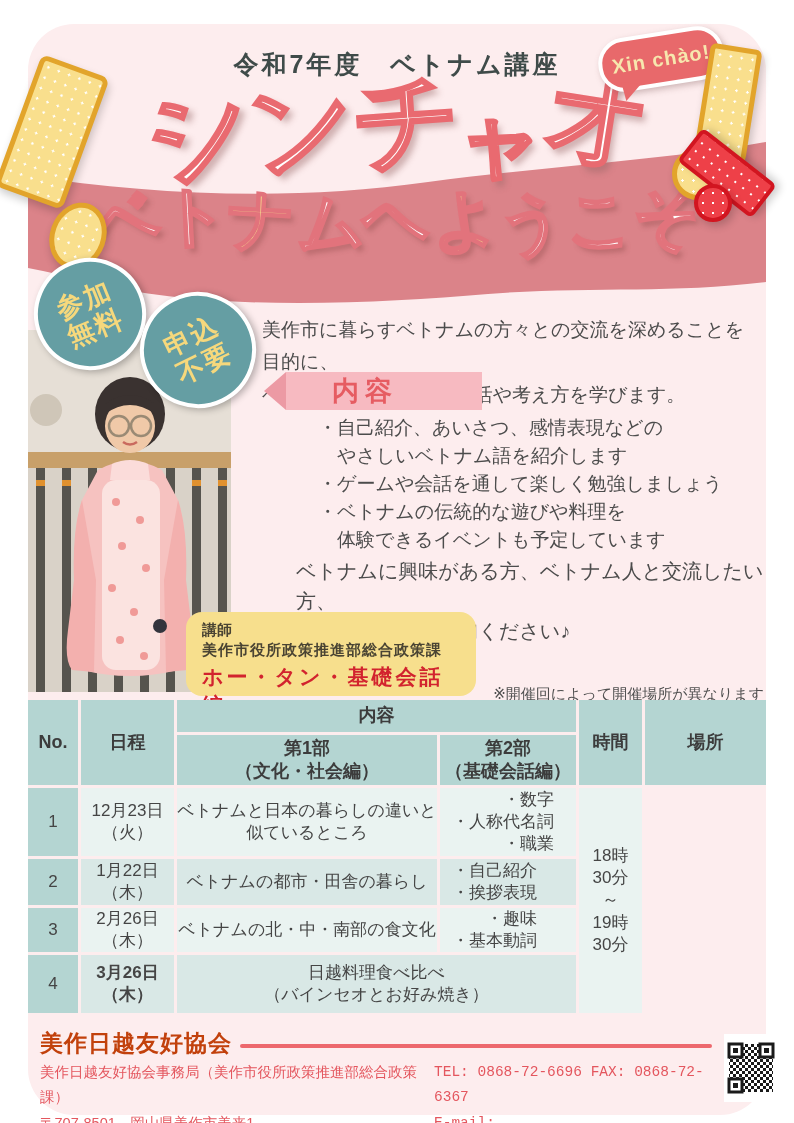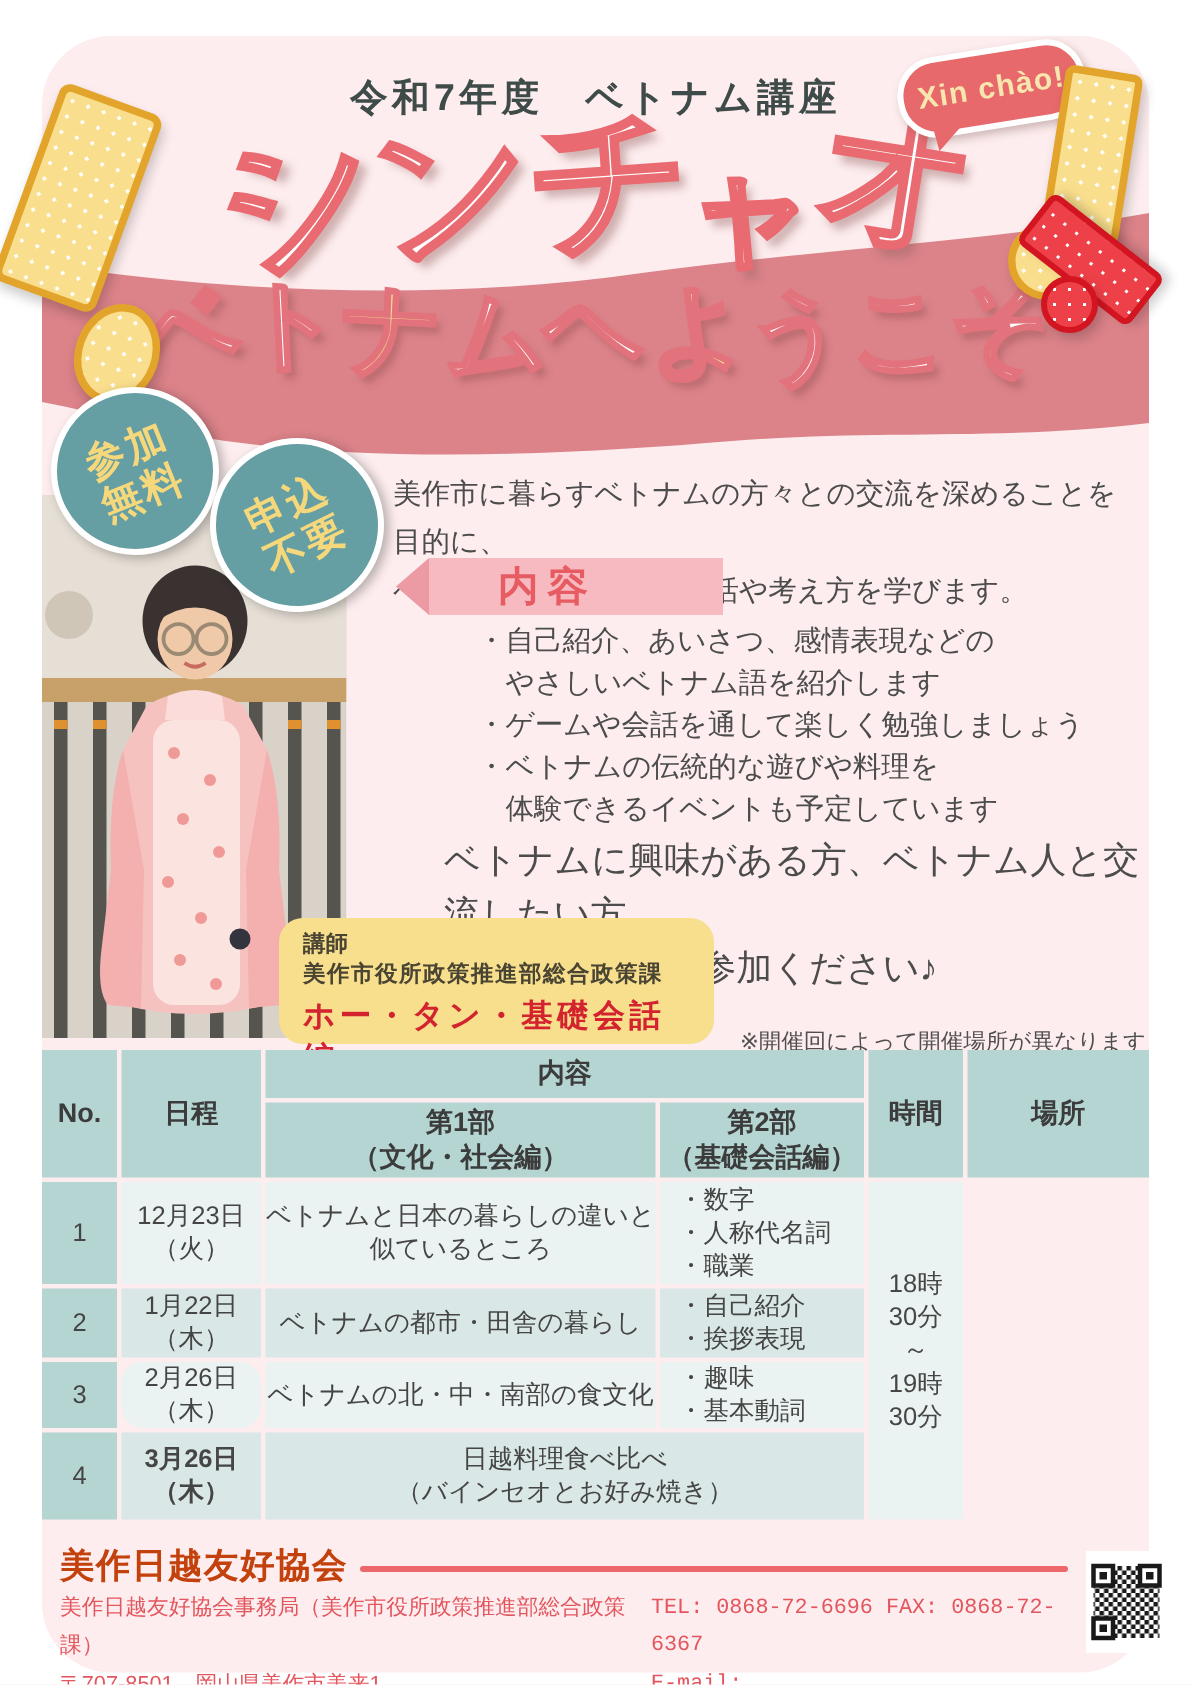--- a/index.html
+++ b/index.html
@@ -64,41 +64,41 @@
   .photo{left:28px;top:330px;width:203px;height:362px;z-index:2;}
 
   
   .intro{left:262px;top:314px;width:492px;z-index:3;font-size:19px;color:#4c4c4c;line-height:1.7;}
   .ribbon{left:286px;top:372px;width:196px;height:38px;background:#f7bac1;z-index:3;
     color:#e65c62;font-size:27px;font-weight:800;letter-spacing:6px;line-height:38px;padding-left:46px;box-sizing:border-box;}
   .ribbon::before{content:"";position:absolute;left:-22px;top:0;width:0;height:0;
     border-top:19px solid transparent;border-bottom:19px solid transparent;border-right:22px solid #ec9aa4;}
   .bullets{left:318px;top:414px;width:440px;z-index:3;font-size:19px;color:#4c4c4c;line-height:1.48;}
   .bullets .cont{padding-left:19px;}
-  .invite{left:296px;top:556px;width:470px;z-index:3;font-size:24px;color:#4c4c4c;line-height:1.5;}
+  .invite{left:296px;top:556px;width:470px;z-index:3;font-size:20px;color:#4c4c4c;line-height:1.5;}
 
   
   .lect{left:186px;top:612px;width:290px;height:84px;background:#f7df8d;border-radius:16px;z-index:3;
     padding:9px 16px;box-sizing:border-box;}
   .lect .l1{font-size:15px;font-weight:700;color:#4a4433;line-height:1.25;}
   .lect .l2{font-size:15px;font-weight:700;color:#4a4433;line-height:1.35;letter-spacing:1px;}
   .lect .l3{font-size:21px;font-weight:800;color:#d2232e;letter-spacing:3px;margin-top:3px;}
   .note{right:30px;top:685px;z-index:3;font-size:15px;color:#4f4f4f;}
 
   
   .sched{left:28px;top:700px;width:738px;z-index:3;display:grid;
     grid-template-columns:50px 93px 260px 136px 63px 121px;
     grid-template-rows:32px 50px 68px 46px 44px 58px;gap:3px;}
   .cell{display:flex;align-items:center;justify-content:center;text-align:center;
     font-size:17px;color:#454545;white-space:pre-line;line-height:1.3;}
   .h{background:#b4d5d2;font-weight:700;color:#3c3c3c;font-size:18px;}
   .light{background:#eaf3f1;}
   .mid{background:#d9e8e6;}
   .teal{background:#b4d5d2;}
-  .la{justify-content:flex-start;text-align:left;padding-left:12px;box-sizing:border-box;}
+  .la{justify-content:flex-start;text-align:right;padding-left:12px;box-sizing:border-box;}
   .c-noh{grid-column:1;grid-row:1/3;}
   .c-dateh{grid-column:2;grid-row:1/3;}
   .c-conth{grid-column:3/5;grid-row:1;}
   .c-p1h{grid-column:3;grid-row:2;}
   .c-p2h{grid-column:4;grid-row:2;}
   .c-timeh{grid-column:5;grid-row:1/3;}
   .c-placeh{grid-column:6;grid-row:1/3;}
   .c-time{grid-column:5;grid-row:3/7;}
   .c-place1{grid-column:6;grid-row:3/6;}
   .c-place2{grid-column:6;grid-row:6;}
@@ -243,21 +243,21 @@
 ・職業</div>
 
   <div class="cell teal" style="grid-column:1;grid-row:4;">2</div>
   <div class="cell mid" style="grid-column:2;grid-row:4;">1月22日
 （木）</div>
   <div class="cell mid" style="grid-column:3;grid-row:4;">ベトナムの都市・田舎の暮らし</div>
   <div class="cell mid la" style="grid-column:4;grid-row:4;">・自己紹介
 ・挨拶表現</div>
 
   <div class="cell teal" style="grid-column:1;grid-row:5;">3</div>
-  <div class="cell light" style="grid-column:2;grid-row:5;border-radius:14px;">2月26日
+  <div class="cell light" style="grid-column:2;grid-row:5;">2月26日
 （木）</div>
   <div class="cell light la" style="grid-column:4;grid-row:5;">・趣味
 ・基本動詞</div>
   <div class="cell light" style="grid-column:3;grid-row:5;">ベトナムの北・中・南部の食文化</div>
 
   <div class="cell teal" style="grid-column:1;grid-row:6;">4</div>
   <div class="cell mid" style="grid-column:2;grid-row:6;font-weight:bold;">3月26日
 （木）</div>
   <div class="cell mid c-r4c">日越料理食べ比べ
 （バインセオとお好み焼き）</div>

